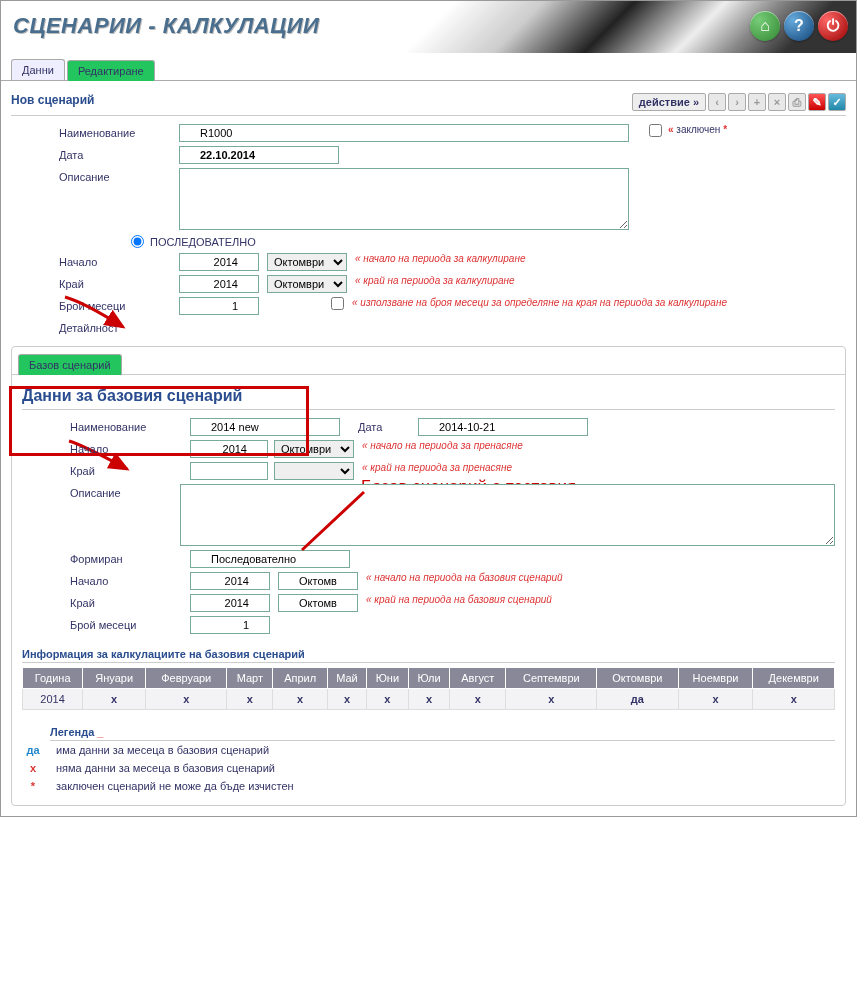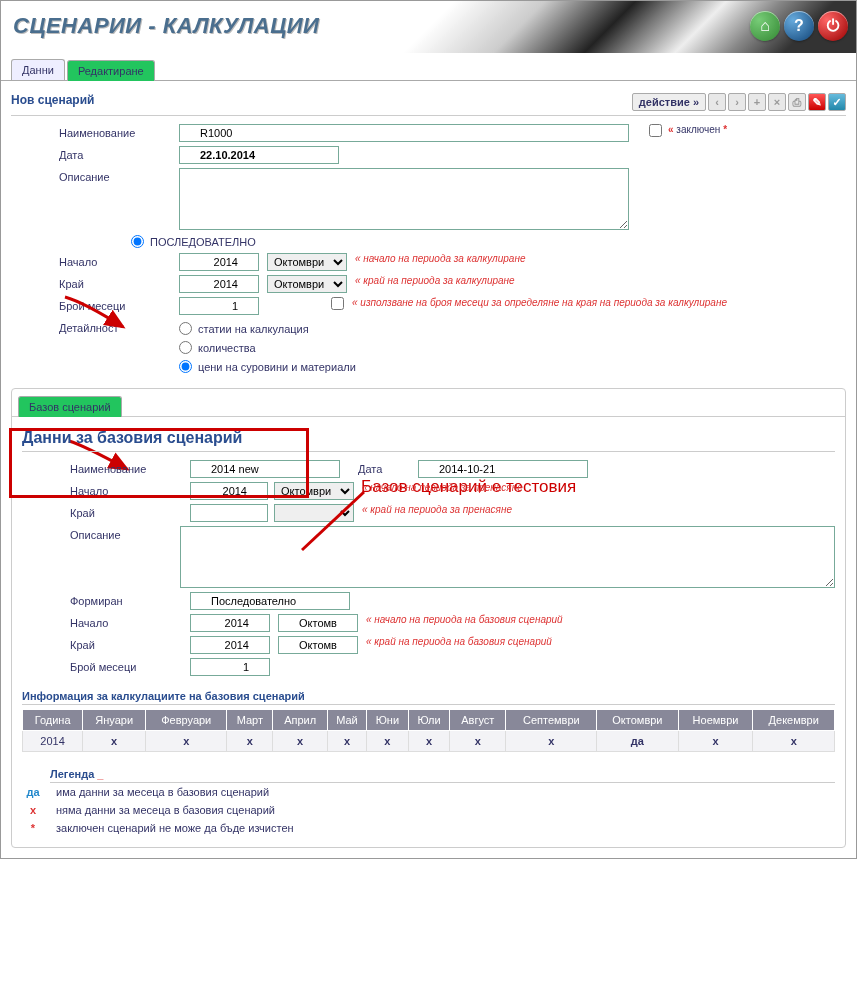--- a/index.html
+++ b/index.html
@@ -134,34 +134,20 @@
     </div>
     <div class="form-row">
       <div class="lbl">Брой месеци</div>
       <input class="txt-in w80" value="1" style="">
       <span style="margin-left:72px"><input type="checkbox" style=""></span>
       <span class="hint">« използване на броя месеци за определяне на края на периода за калкулиране</span>
     </div>
 
     <div class="form-row">
       <div class="lbl">Детайлност</div>
-      <div>
-        <div class="radio-row" style="padding-left:0">
-            <input type="radio" name="det" style="">
-            <span>статии на калкулация</span>
-          </div>
-        <div class="radio-row" style="padding-left:0">
-            <input type="radio" name="det" style="">
-            <span>количества</span>
-          </div>
-        <div class="radio-row" style="padding-left:0">
-            <input type="radio" name="det" checked="" style="">
-            <span>цени на суровини и материали</span>
-          </div>
-      </div>
     </div>
 
     <div class="arrow" style="left:64px; top:356px;">
       <svg width="70" height="40">
           <defs>
             <marker id="ah2" markerWidth="8" markerHeight="8" refX="6" refY="3" orient="auto">
               <path d="M0,0 L7,3 L0,6 Z" fill="#c00"></path>
             </marker>
           </defs>
           <path d="M4,4 C18,8 40,20 62,32" stroke="#c00" stroke-width="3" fill="none" marker-end="url(#ah2)"></path>

